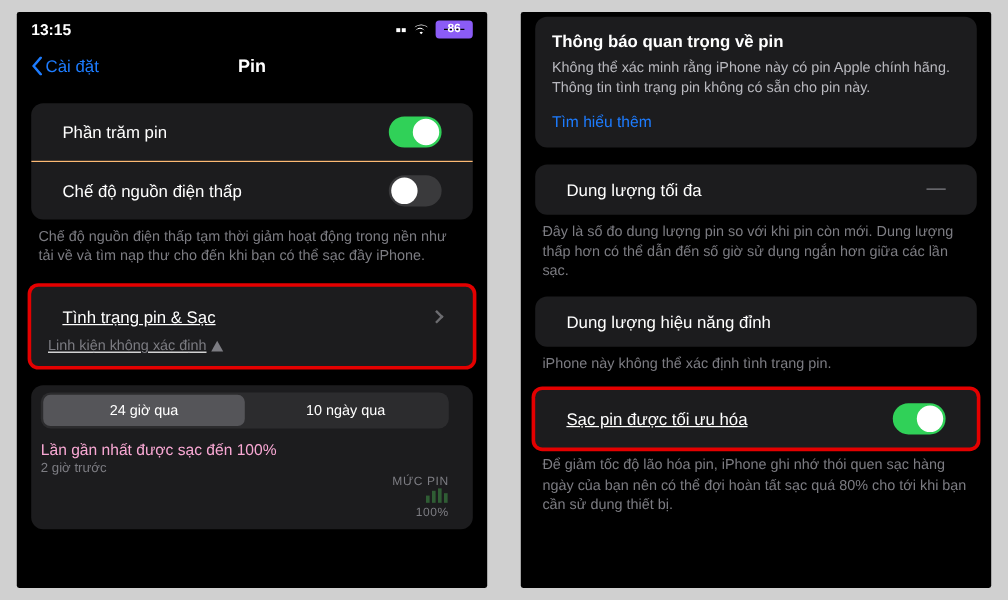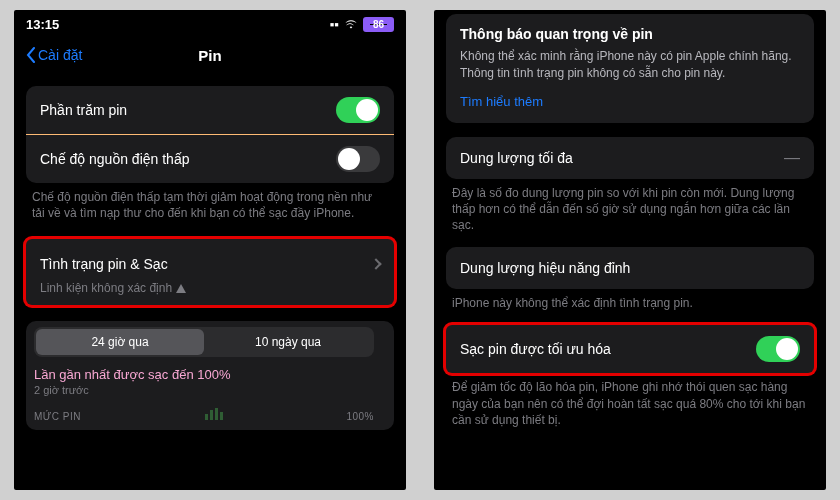--- a/index.html
+++ b/index.html
@@ -70,21 +70,21 @@
   .card {
     background: #1c1c1e;
     border-radius: 10px;
     margin-top: 14px;
     overflow: hidden;
   }
   .row {
     display: flex;
     align-items: center;
     justify-content: space-between;
-    padding: 11px 14px;
+    padding: 11px 26px;
     min-height: 42px;
   }
   .row + .row { border-top: 1px solid #fdba74; }
   .row .label { font-size: 14px; color: #fff; }
   .sublabel { font-size: 12px; color: #7c7c82; padding: 0 14px 10px 14px; display: flex; align-items: center; gap: 4px;}
   .footnote {
     font-size: 12px;
     color: #7c7c82;
     line-height: 1.35;
     padding: 6px 6px 0 6px;
@@ -105,20 +105,21 @@
   .chevron {
     width: 8px; height: 8px;
     border-right: 2px solid #6c6c70;
     border-bottom: 2px solid #6c6c70;
     transform: rotate(-45deg);
   }
   
   .hl {
     box-shadow: 0 0 0 3px #e40000;
     border-radius: 6px;
+    text-decoration: underline;
   }
   
   .segwrap {
     background: #1c1c1e;
     border-radius: 10px;
     margin-top: 16px;
     padding: 6px 20px 8px 8px;
   }
   .seg {
     display: flex;
@@ -137,25 +138,25 @@
   .seg .sel { background: #555559; }
   .segline {
     font-size: 13px;
     margin-top: 10px;
     color: #f9a8d4;
   }
   .segsub { font-size: 11px; color: #7c7c82; margin-top: 2px; }
   .mucpin {
     font-size: 10px;
     color: #7c7c82;
-    margin-top: 12px;
     letter-spacing: 0.5px;
     display: flex;
     justify-content: space-between;
     align-items: flex-end;
+    flex-direction: column;
   }
   .mucbar {
     height: 12px;
     background: linear-gradient(to top, #2f5d34 0%, #2f5d34 100%);
     width: 3px;
     display: inline-block;
     margin: 0 1px;
   }
   
   .notice-title { font-size: 14px; font-weight: 600; padding: 12px 14px 6px 14px; }

